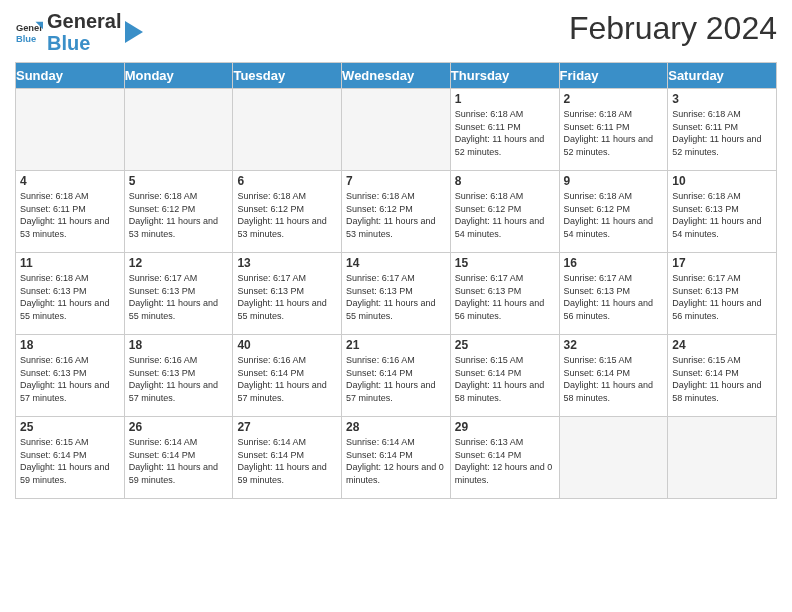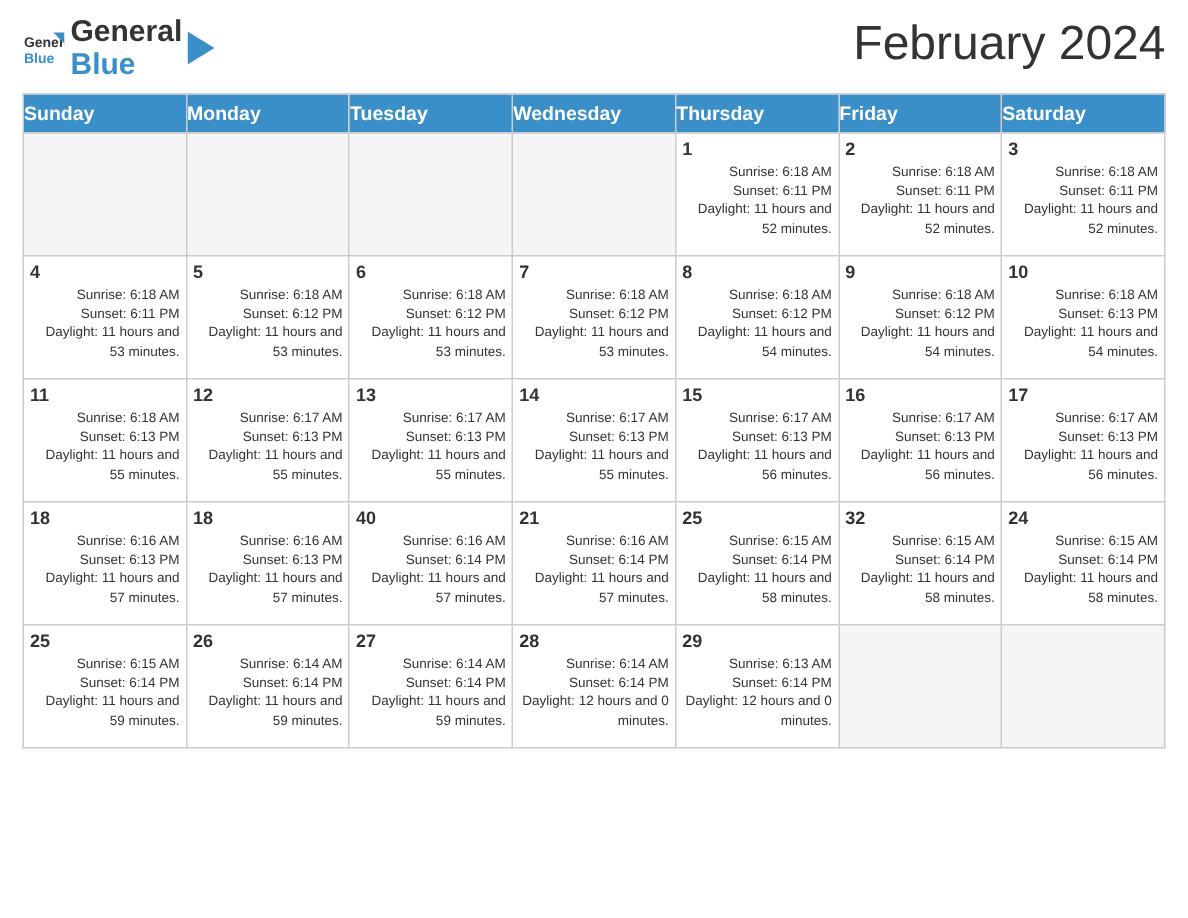--- a/index.html
+++ b/index.html
@@ -73,21 +73,20 @@
     .day-num {
       font-size: 12px;
       font-weight: bold;
       display: block;
       margin-bottom: 2px;
     }
     .day-info {
       font-size: 9px;
       line-height: 1.4;
       color: #333;
-      text-align: right;
     }
   </style>
 </head>
 <body>
 
 <div class="page">
   <div class="header">
     <div class="logo">
       <svg class="logo-icon" viewBox="0 0 30 30">
         <rect x="0" y="0" width="30" height="30" fill="white"></rect>

